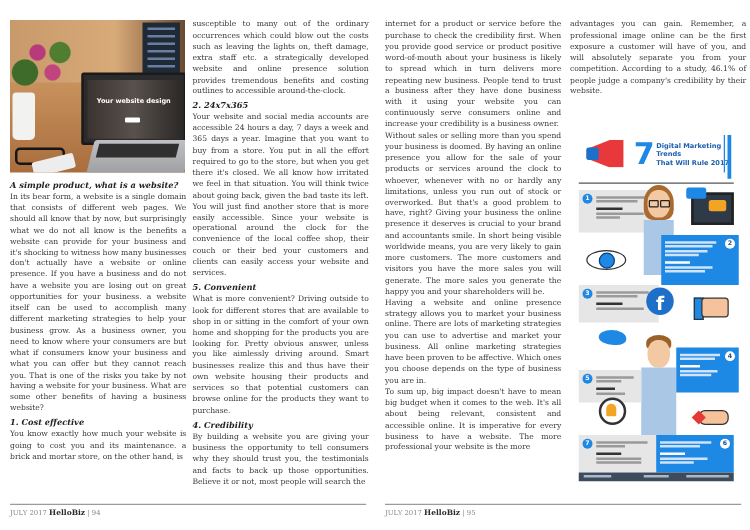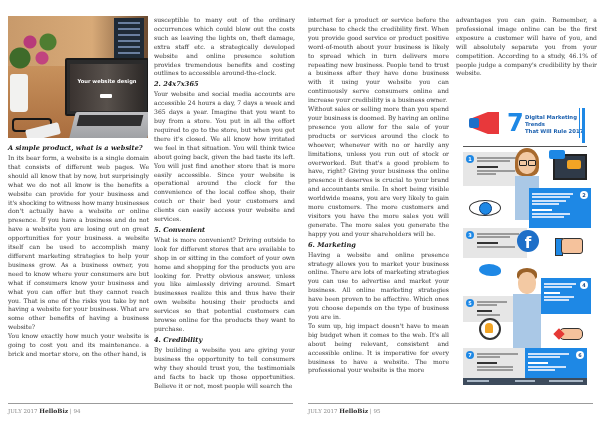--- a/index.html
+++ b/index.html
@@ -99,20 +99,21 @@
     </div>
     <div class="base"></div>
     <div class="keys"></div>
     <div class="glasses"></div>
     <div class="phone"></div>
   </div>
 
   <div class="col" style="left:8px; top:142px;">
     <h3>A simple product, what is a website?</h3>
     <p>In its bear form, a website is a single domain that consists of different web pages. We should all know that by now, but surprisingly what we do not all know is the benefits a website can provide for your business and it's shocking to witness how many businesses don't actually have a website or online presence. If you have a business and do not have a website you are losing out on great opportunities for your business. a website itself can be used to accomplish many different marketing strategies to help your business grow. As a business owner, you need to know where your consumers are but what if consumers know your business and what you can offer but they cannot reach you. That is one of the risks you take by not having a website for your business. What are some other benefits of having a business website?</p>
+    <h3>1. Cost effective</h3>
     <p>You know exactly how much your website is going to cost you and its maintenance. a brick and mortar store, on the other hand, is</p>
   </div>
 
   <div class="col" style="left:154px; top:16px;">
     <p>susceptible to many out of the ordinary occurrences which could blow out the costs such as leaving the lights on, theft damage, extra staff etc. a strategically developed website and online presence solution provides tremendous benefits and costing outlines to accessible around-the-clock.</p>
     <h3>2. 24x7x365</h3>
     <p>Your website and social media accounts are accessible 24 hours a day, 7 days a week and 365 days a year. Imagine that you want to buy from a store. You put in all the effort required to go to the store, but when you get there it's closed. We all know how irritated we feel in that situation. You will think twice about going back, given the bad taste its left. You will just find another store that is more easily accessible. Since your website is operational around the clock for the convenience of the local coffee shop, their couch or their bed your customers and clients can easily access your website and services.</p>
     <h3>5. Convenient</h3>
     <p>What is more convenient? Driving outside to look for different stores that are available to shop in or sitting in the comfort of your own home and shopping for the products you are looking for. Pretty obvious answer, unless you like aimlessly driving around. Smart businesses realize this and thus have their own website housing their products and services so that potential customers can browse online for the products they want to purchase.</p>
     <h3>4. Credibility</h3>
@@ -125,21 +126,20 @@
     <b>HelloBiz</b>
     <span>|</span>
     <span>94</span>
   </div>
 </div>
 
 <div class="page" id="page-right">
   <div class="col" style="left:8px; top:16px;">
     <p>internet for a product or service before the purchase to check the credibility first. When you provide good service or product positive word-of-mouth about your business is likely to spread which in turn delivers more repeating new business. People tend to trust a business after they have done business with it using your website you can continuously serve consumers online and increase your credibility is a business owner.</p>
     <p>Without sales or selling more than you spend your business is doomed. By having an online presence you allow for the sale of your products or services around the clock to whoever, whenever with no or hardly any limitations, unless you run out of stock or overworked. But that's a good problem to have, right? Giving your business the online presence it deserves is crucial to your brand and accountants smile. In short being visible worldwide means, you are very likely to gain more customers. The more customers and visitors you have the more sales you will generate. The more sales you generate the happy you and your shareholders will be.</p>
-    <h3>6. Marketing</h3>
     <p>Having a website and online presence strategy allows you to market your business online. There are lots of marketing strategies you can use to advertise and market your business. All online marketing strategies have been proven to be affective. Which ones you choose depends on the type of business you are in.</p>
     <p>To sum up, big impact doesn't have to mean big budget when it comes to the web. It's all about being relevant, consistent and accessible online. It is imperative for every business to have a website. The more professional your website is the more</p>
   </div>
 
   <div class="col" style="left:156px; top:16px;">
     <p>advantages you can gain. Remember, a professional image online can be the first exposure a customer will have of you, and will absolutely separate you from your competition. According to a study, 46.1% of people judge a company's credibility by their website.</p>
   </div>
 
   <div class="footer-line" style="left:8px; width:285px;"></div>
   <div class="footer" style="left:8px;">

